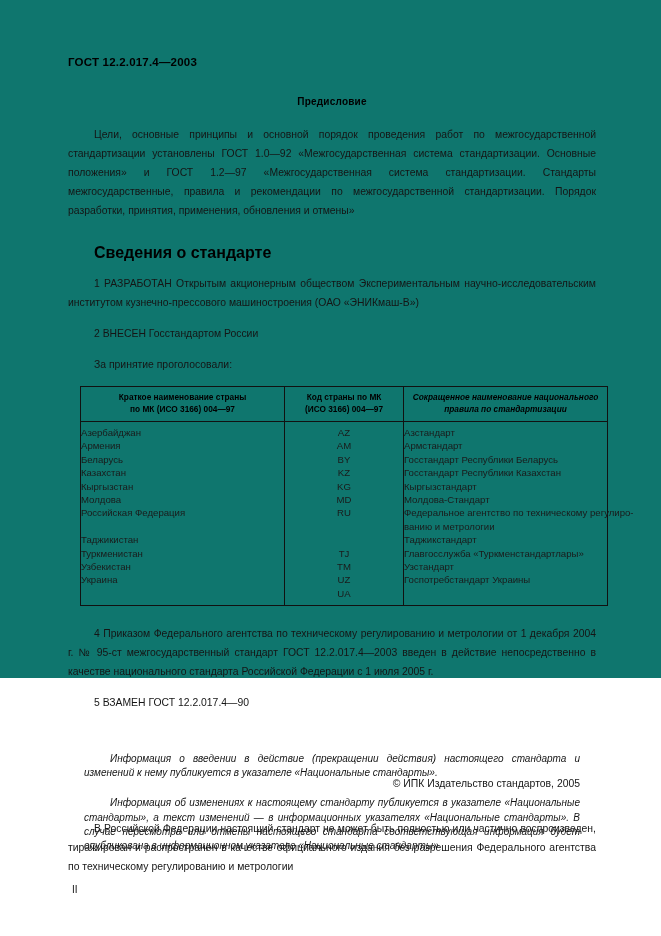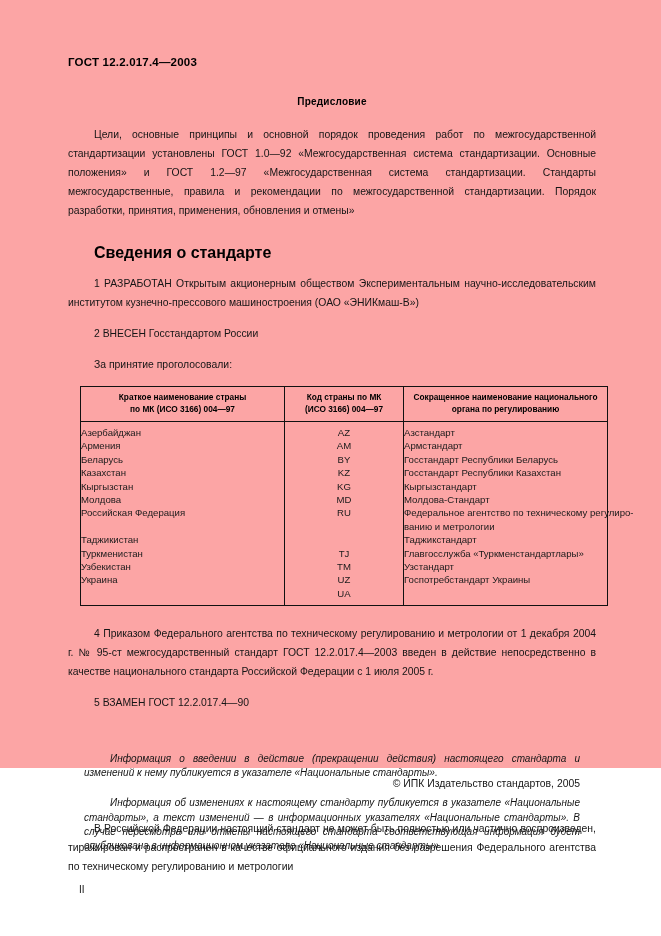--- a/index.html
+++ b/index.html
@@ -12,22 +12,22 @@
     height: 936px;
     position: relative;
     font-family: "Liberation Sans", sans-serif;
     color: #1a1a1a;
     overflow: hidden;
   }
   .page {
     position: absolute;
     left: 0; top: 0;
     width: 661px;
-    height: 768px;
-    background: #fca5a5;
+    height: 678px;
+    background: #0f766e;
   }
   .content {
     position: absolute;
     left: 68px;
     top: 56px;
     width: 528px;
   }
   .gost-header {
     font-size: 11.5px;
     font-weight: bold;
@@ -88,21 +88,21 @@
   table.vote-table th {
     font-size: 8.3px;
     font-weight: bold;
     text-align: center;
     line-height: 11.5px;
     padding: 5px 4px 6px 4px;
     color: #000;
   }
   .col-a { width: 195px; }
   .col-b { width: 110px; }
-  .col-c { width: 195px; }
+  .col-c { width: 195px; font-style: italic; }
   table.vote-table td {
     font-size: 9.6px;
     line-height: 13.4px;
     padding: 4px 0 5px 0;
   }
   td.cell-body { padding-left: 8px; }
   td.cell-code { text-align: center; padding-left: 0; }
   .row-line { display: block; white-space: nowrap; }
   .row-line.blankline { visibility: hidden; }
   .cell-code .row-line { text-align: center; }
@@ -117,21 +117,21 @@
     white-space: nowrap;
   }
   .bottom-note {
     position: absolute;
     left: 0;
     top: 763px;
     width: 528px;
   }
   .folio {
     position: absolute;
-    left: 11px;
+    left: 4px;
     top: 828px;
     font-size: 10px;
     color: #151515;
   }
 </style>
 </head>
 <body>
 
 <div class="page">
   <div class="content">
@@ -156,21 +156,21 @@
           <th class="col-a">
             <span class="row-line">Краткое наименование страны</span>
             <span class="row-line">по МК (ИСО 3166) 004—97</span>
           </th>
           <th class="col-b">
             <span class="row-line">Код страны по МК</span>
             <span class="row-line">(ИСО 3166) 004—97</span>
           </th>
           <th class="col-c">
             <span class="row-line">Сокращенное наименование национального</span>
-            <span class="row-line">органа по регулированию</span>
+            <span class="row-line">правила по стандартизации</span>
           </th>
         </tr>
       </thead>
       <tbody>
         <tr>
           <td class="cell-body">
             <span class="row-line">Азербайджан</span>
             <span class="row-line">Армения</span>
             <span class="row-line">Беларусь</span>
             <span class="row-line">Казахстан</span>

